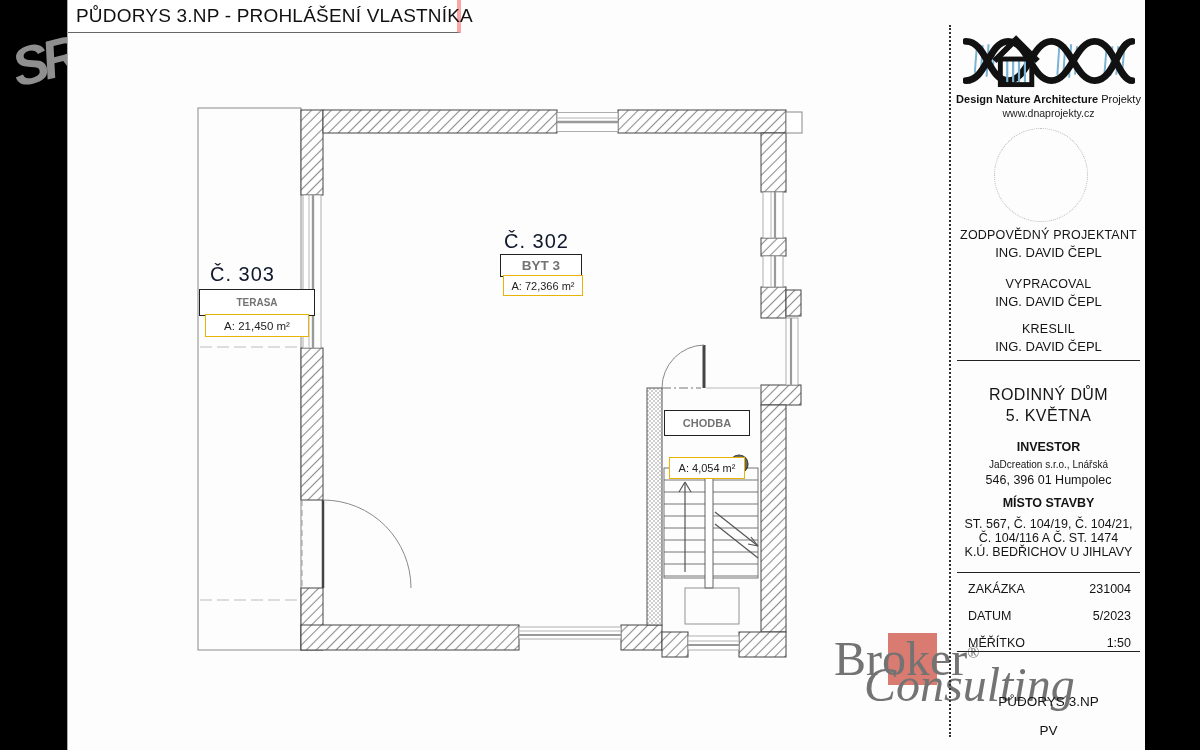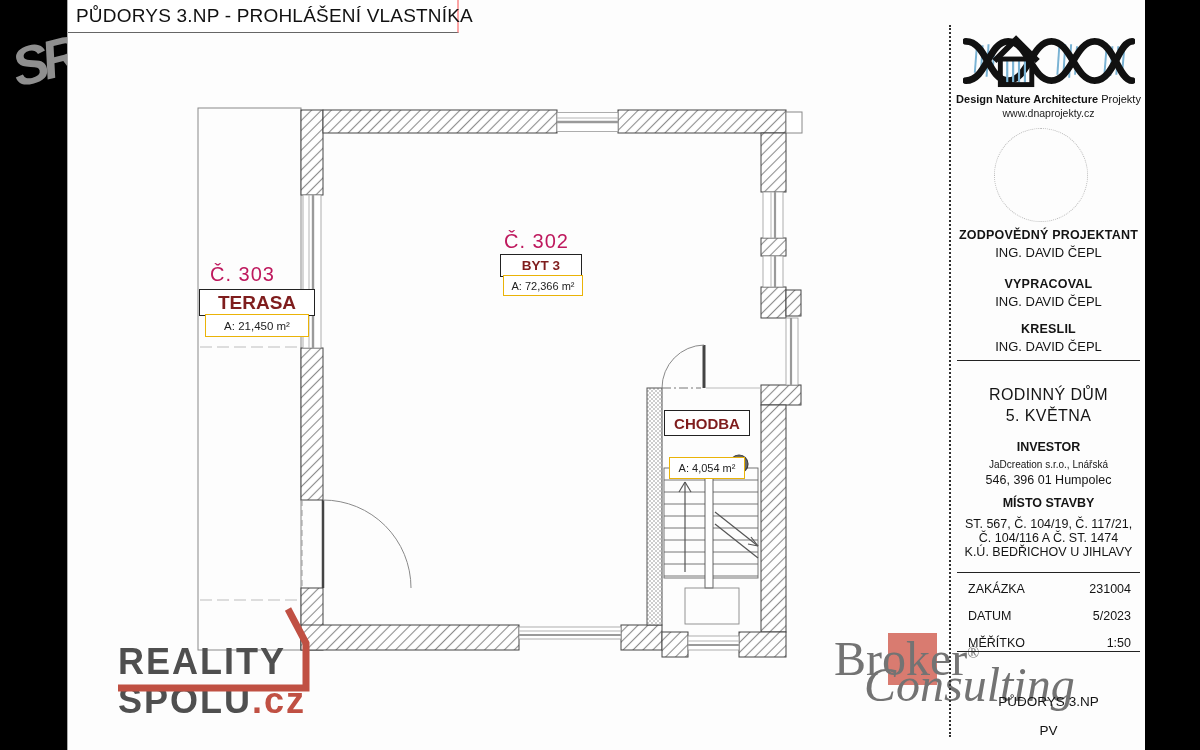--- a/index.html
+++ b/index.html
@@ -7,38 +7,38 @@
          font-family:"Liberation Sans","DejaVu Sans",sans-serif;}
   .abs{position:absolute;}
   
   #bar-left{left:0;top:0;width:67px;height:750px;background:#000;z-index:1;}
   #bar-right{left:1145px;top:0;width:55px;height:750px;background:#000;z-index:4;}
   #sr-wm{left:12px;top:30px;font-size:54px;font-weight:900;font-style:italic;color:#8f8f8f;
          transform:rotate(-14deg);letter-spacing:-6px;z-index:2;}
   
   #sheet{left:67px;top:0;width:1078px;height:750px;background:#fdfdfd;z-index:3;border-left:1px solid #aaa;}
   
-  #title-box{left:0;top:0;width:389px;height:32px;background:#fff;border-right:2px solid #fca5a5;
+  #title-box{left:0;top:0;width:389px;height:32px;background:#fff;border-right:4px solid #fca5a5;
              border-bottom:1px solid #666;display:flex;align-items:center;z-index:6;}
   #title-box span{padding-left:8px;font-size:19px;font-weight:500;color:#111;letter-spacing:.2px;white-space:nowrap;}
   
   #plan{left:113px;top:80px;width:790px;height:600px;z-index:5;}
   
-  .room-number{font-size:20px;color:#be185d;letter-spacing:1px;white-space:nowrap;}
+  .room-number{font-size:20px;color:#0f172a;letter-spacing:1px;white-space:nowrap;}
   .room-box{background:#fff;border:1.6px solid #222;display:flex;align-items:center;justify-content:center;
-            font-weight:bold;color:#7f1d1d;}
+            font-weight:bold;color:#737373;}
   .room-area{background:#fff;border:1px solid #eab308;display:flex;align-items:center;justify-content:center;
              font-weight:400;color:#222;}
   .z6{z-index:6;}
   
   #tb{left:883px;top:0;width:195px;height:750px;z-index:6;}
   #tb .ctr{position:absolute;left:0;width:100%;text-align:center;color:#141414;}
   #dash-sep{position:absolute;left:-2px;top:25px;height:712px;border-left:2px dotted #2e2e2e;}
   .hr{position:absolute;left:6px;width:183px;border-top:1.5px solid #222;}
-  .role-label{font-size:12.5px;letter-spacing:.2px;font-weight:bold;}
+  .role-label{font-size:12.5px;letter-spacing:.2px;}
   .role-value{font-size:13px;margin-top:3px;}
   .bold{font-weight:700;}
   .meta-row{position:absolute;left:17px;width:163px;display:flex;justify-content:space-between;
             font-size:12.5px;color:#141414;}
   
   #dna-text1{font-size:11px;color:#111;white-space:nowrap;}
   #dna-text2{font-size:10.5px;color:#222;margin-top:2px;}
   #stamp-circle{left:926px;top:128px;width:92px;height:92px;border:1.5px dotted #b9b9b9;border-radius:50%;z-index:5;}
   
   #reality{left:50px;top:643px;z-index:7;}
@@ -183,29 +183,29 @@
         <line x1="714" y1="524" x2="757" y2="558" stroke="#555" stroke-width="1.2"></line>
         <line x1="757" y1="546" x2="747" y2="544" stroke="#555" stroke-width="1.2"></line>
         <line x1="757" y1="546" x2="750" y2="537" stroke="#555" stroke-width="1.2"></line>
         <rect x="684" y="588" width="54" height="36" stroke="#888"></rect>
       </g>
 
       <circle cx="738" cy="464" r="9" fill="#686868" stroke="#3d3d3d" stroke-width="1.2"></circle>
     </svg>
 
     <div class="abs z6 room-number" style="left:142px;top:263px;">Č. 303</div>
-    <div class="abs z6 room-box" style="left:131px;top:289px;width:114px;height:25px;font-size:19px;text-align:right;">TERASA</div>
+    <div class="abs z6 room-box" style="left:131px;top:289px;width:114px;height:25px;font-size:10px;text-align:right;">TERASA</div>
     <div class="abs z6 room-area" style="left:137px;top:314px;width:102px;height:21px;font-size:11.5px;">A: 21,450 m²</div>
 
     <div class="abs z6 room-number" style="left:436px;top:230px;">Č. 302</div>
     <div class="abs z6 room-box" style="left:432px;top:254px;width:80px;height:21px;font-size:13.5px;">BYT 3</div>
     <div class="abs z6 room-area" style="left:435px;top:275px;width:78px;height:19px;font-size:11px;">A: 72,366 m²</div>
 
     <div class="abs z6 room-number" style="left:613px;top:410px;">Č. 301</div>
-    <div class="abs z6 room-box" style="left:596px;top:410px;width:84px;height:24px;font-size:15px;">CHODBA</div>
+    <div class="abs z6 room-box" style="left:596px;top:410px;width:84px;height:24px;font-size:11px;">CHODBA</div>
     <div class="abs z6 room-area" style="left:601px;top:457px;width:74px;height:20px;font-size:11px;">A: 4,054 m²</div>
 
     <div id="stamp-circle" class="abs"></div>
 
     <div id="tb" class="abs">
       <div id="dash-sep"></div>
 
       <div class="ctr" style="top:33px;">
         <svg width="172" height="56" viewBox="0 0 175 56">
           <g stroke="#7ab3d4" stroke-width="2">
@@ -261,21 +261,21 @@
       <div class="ctr" style="top:386px;font-size:16px;letter-spacing:.4px;">
         <div>RODINNÝ DŮM</div>
         <div style="margin-top:3px;">5. KVĚTNA</div>
       </div>
 
       <div class="ctr bold" style="top:440px;font-size:12.5px;">INVESTOR</div>
       <div class="ctr" style="top:459px;font-size:10px;">JaDcreation s.r.o., Lnářská</div>
       <div class="ctr" style="top:473px;font-size:12.5px;">546, 396 01 Humpolec</div>
 
       <div class="ctr bold" style="top:496px;font-size:12.5px;">MÍSTO STAVBY</div>
-      <div class="ctr" style="top:517px;font-size:12.5px;">ST. 567, Č. 104/19, Č. 117/21,</div>
+      <div class="ctr" style="top:517px;font-size:12.5px;">ST. 567, Č. 104/19, Č. 104/21,</div>
       <div class="ctr" style="top:531px;font-size:12.5px;">Č. 104/116 A Č. ST. 1474</div>
       <div class="ctr" style="top:545px;font-size:12.5px;">K.Ú. BEDŘICHOV U JIHLAVY</div>
 
       <div class="hr" style="top:572px;"></div>
 
       <div class="meta-row" style="top:582px;">
         <span>ZAKÁZKA</span>
         <span>231004</span>
       </div>
       <div class="meta-row" style="top:609px;">
@@ -286,27 +286,20 @@
         <span>MĚŘÍTKO</span>
         <span>1:50</span>
       </div>
 
       <div class="hr" style="top:651px;"></div>
 
       <div class="ctr" style="top:694px;font-size:13.5px;">PŮDORYS 3.NP</div>
       <div class="ctr" style="top:723px;font-size:13.5px;">PV</div>
     </div>
 
-    <div id="reality" class="abs">
-      <div class="l1">REALITY</div>
-      <svg class="abs" style="left:-6px;top:-40px;" width="230" height="130" viewBox="0 0 230 130">
-        <path d="M6,85 L194,85 L194,40 L176,6" fill="none" stroke="#c05043" stroke-width="7"></path>
-      </svg>
-      <div class="l2"><span>SPOLU</span><span class="tld">.cz</span></div>
-    </div>
 
     <div id="broker" class="abs">
       <div class="sq"></div>
       <div class="b1"><span>Broker</span><sup>®</sup></div>
       <div class="b2">Consulting</div>
     </div>
 
   </div>
 
   <div id="bar-right" class="abs"></div>

